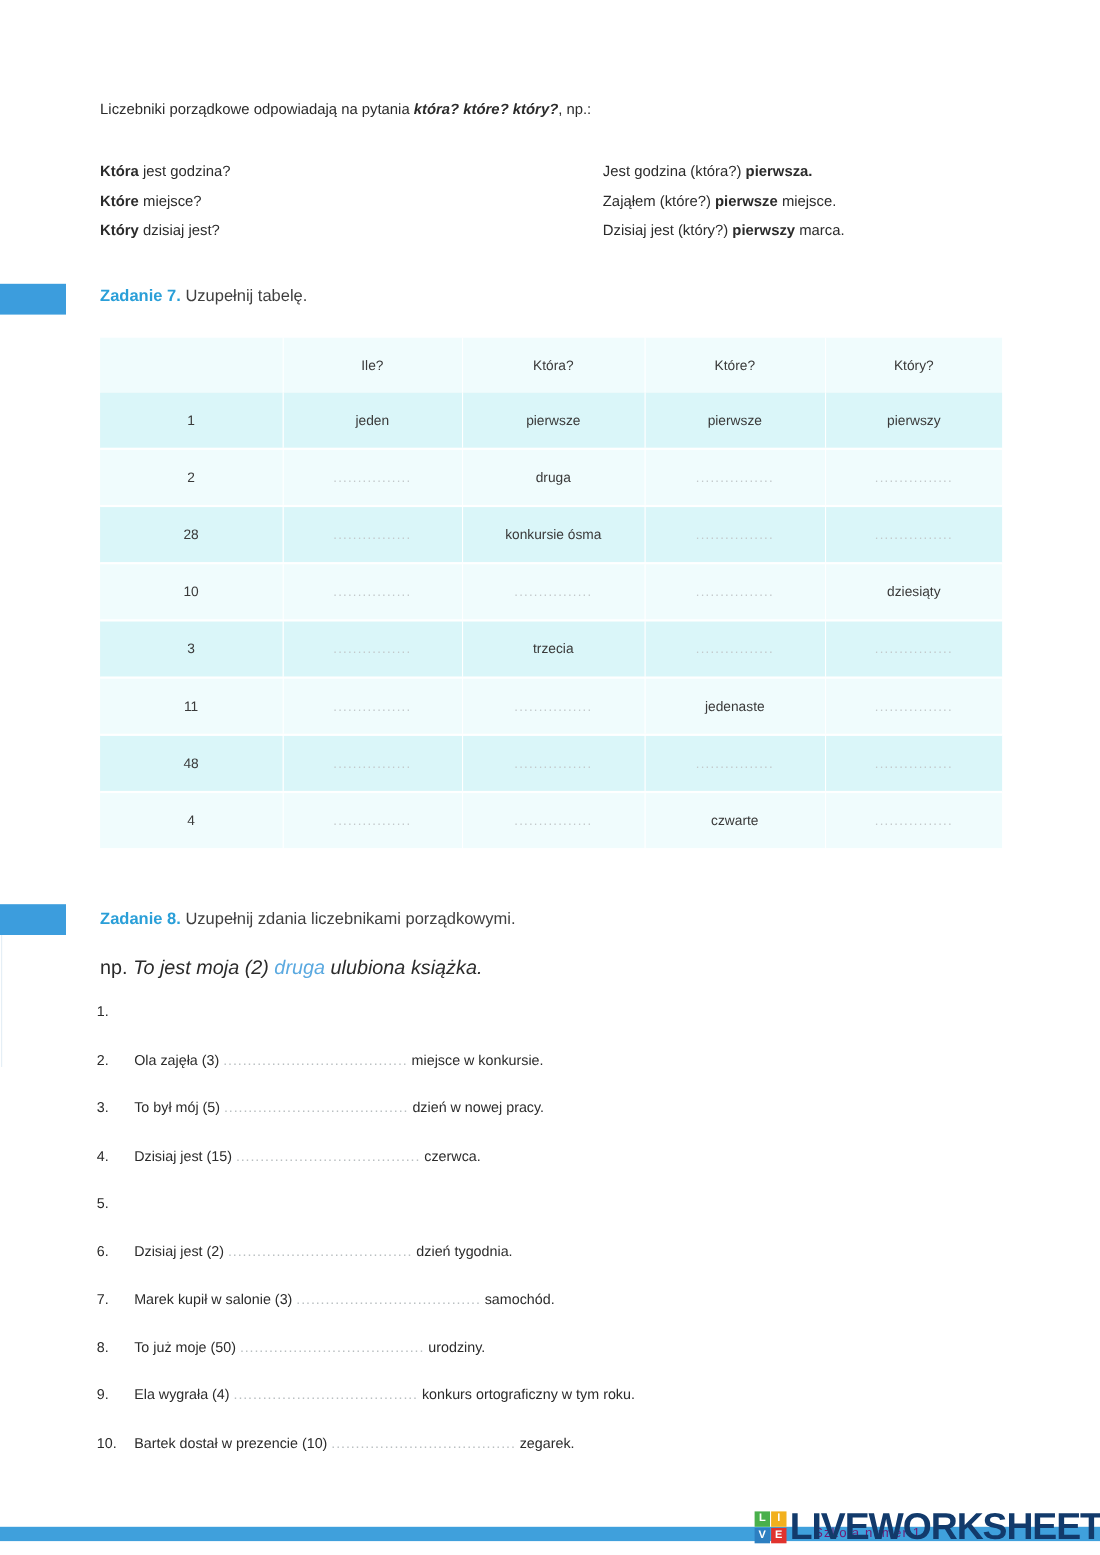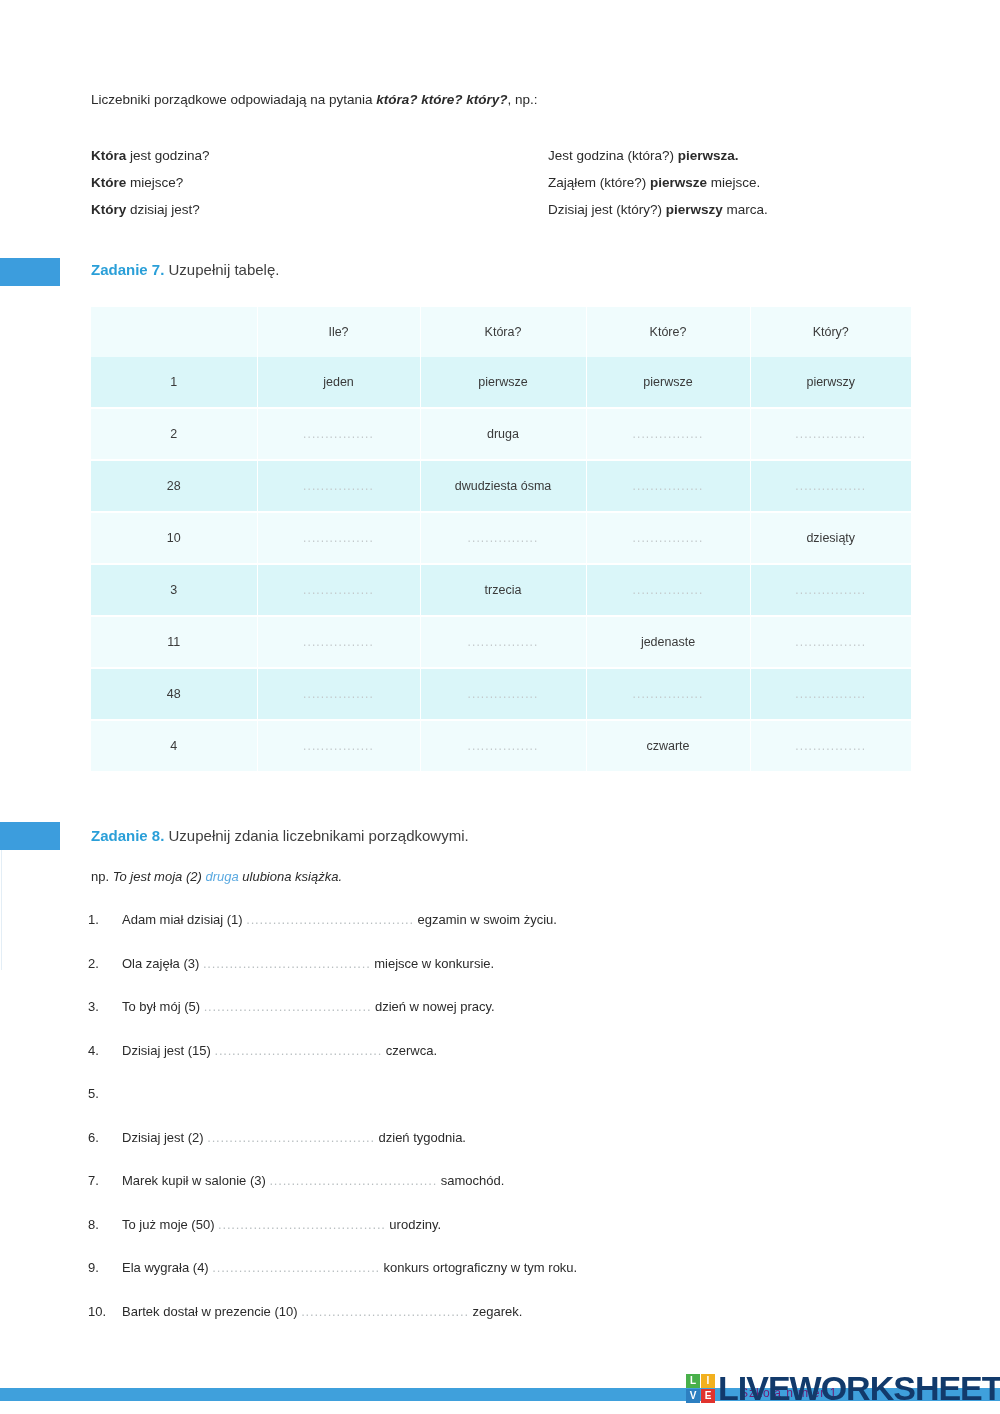--- a/index.html
+++ b/index.html
@@ -120,21 +120,21 @@
     color: #c3c9cb;
     letter-spacing: 1.1px;
     font-size: 12px;
   }
 
   
   .eg {
     position: absolute;
     left: 91px;
     top: 869px;
-    font-size: 13px;
+    font-size: 18px;
     white-space: nowrap;
   }
   .eg .lead { font-style: normal; }
   .eg i { font-style: italic; }
   .eg .ans { color: #5aa9e0; font-style: italic; }
 
   .qlist {
     position: absolute;
     left: 88px;
     top: 912px;
@@ -266,21 +266,21 @@
       <tr class="rB">
         <td>2</td>
         <td><span class="dots">................</span></td>
         <td>druga</td>
         <td><span class="dots">................</span></td>
         <td><span class="dots">................</span></td>
       </tr>
       <tr class="rA">
         <td>28</td>
         <td><span class="dots">................</span></td>
-        <td>dwudziesta ósma</td>
+        <td>konkursie ósma</td>
         <td><span class="dots">................</span></td>
         <td><span class="dots">................</span></td>
       </tr>
       <tr class="rB">
         <td>10</td>
         <td><span class="dots">................</span></td>
         <td><span class="dots">................</span></td>
         <td><span class="dots">................</span></td>
         <td>dziesiąty</td>
       </tr>
@@ -317,21 +317,20 @@
 
 <div class="blue-tab" style="top:822px;"></div>
 <div class="left-rule" style="top:850px; height:120px;"></div>
 <div class="task-head" style="left:91px; top:827px;"><span class="tnum">Zadanie 8.</span><span class="ttext"> Uzupełnij zdania liczebnikami porządkowymi.</span></div>
 
 <div class="eg"><span class="lead">np. </span><i>To jest moja (2) </i><span class="ans">druga</span><i> ulubiona książka.</i></div>
 
 <div class="qlist">
     <div class="qrow">
       <span class="qnum">1.</span>
-      <span class="qtext"><span>Adam miał dzisiaj (1) </span><span class="ld">......................................</span><span> egzamin w swoim życiu.</span></span>
     </div>
     <div class="qrow">
       <span class="qnum">2.</span>
       <span class="qtext"><span>Ola zajęła (3) </span><span class="ld">......................................</span><span> miejsce w konkursie.</span></span>
     </div>
     <div class="qrow">
       <span class="qnum">3.</span>
       <span class="qtext"><span>To był mój (5) </span><span class="ld">......................................</span><span> dzień w nowej pracy.</span></span>
     </div>
     <div class="qrow">

